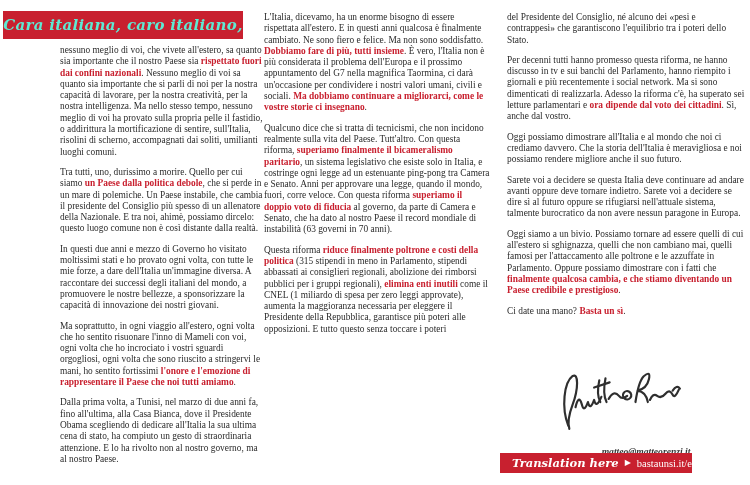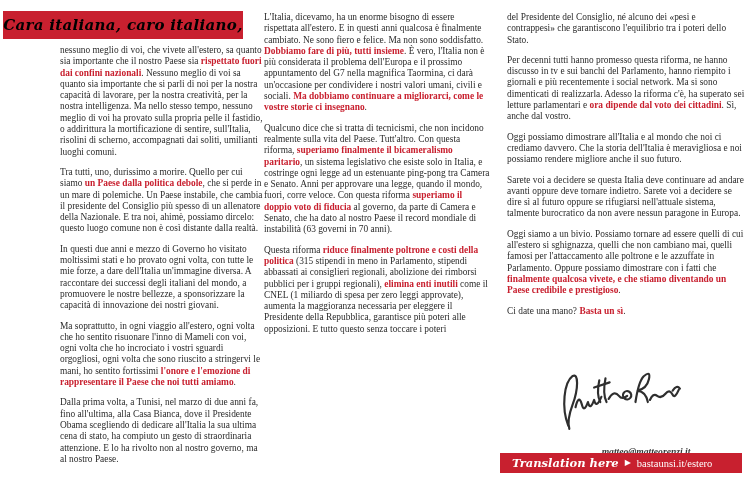--- a/index.html
+++ b/index.html
@@ -6,37 +6,37 @@
   .page{
     position:relative;width:750px;height:485px;background:#ffffff;
     font-family:"Liberation Serif", serif;color:#2b2b2b;overflow:hidden;
     margin:0 auto;
   }
   .header-banner{
     position:absolute;left:3px;top:11px;width:240px;height:28px;
     background:#c8202f;display:flex;align-items:center;justify-content:center;
   }
   .header-banner .title{
-    color:#000000;font-size:15px;font-weight:bold;font-style:italic;
+    color:#5eead4;font-size:15px;font-weight:bold;font-style:italic;
     font-family:"DejaVu Serif", serif;letter-spacing:.3px;white-space:nowrap;
   }
   .col{position:absolute;}
   #col1{left:42px;top:45px;width:203px;margin-left:18px;}
   #col2{left:264px;top:12px;width:227px;}
   #col3{left:507px;top:12px;width:238px;}
   .para{margin:0 0 9px 0;font-size:9.4px;line-height:11.3px;text-align:left;}
   .em{color:#c8202f;font-weight:bold;}
   .signature{position:absolute;left:556px;top:370px;width:130px;height:62px;}
   .signature path{fill:none;stroke:#2f2f2f;stroke-width:2.1;stroke-linecap:round;stroke-linejoin:round;}
   .email{
     position:absolute;left:578px;top:426px;width:136px;text-align:center;
     font-style:italic;font-weight:bold;font-size:9.6px;color:#3a3a3a;margin-top:20px;
   }
   .footer-banner{
-    position:absolute;left:500px;top:453px;width:242px;height:20px;
+    position:absolute;left:500px;top:453px;width:192px;height:20px;
     background:#c8202f;display:flex;align-items:center;gap:6px;
     padding-left:12px;box-sizing:border-box;cursor:pointer;
   }
   .footer-banner .script{
     color:#ffffff;font-weight:bold;font-style:italic;font-size:11.5px;
     font-family:"DejaVu Serif", serif;white-space:nowrap;
   }
   .footer-banner .arrow{color:#ffffff;font-size:8px;line-height:1;font-family:"DejaVu Sans", sans-serif;}
   .footer-banner .url{color:#ffffff;font-size:10.5px;white-space:nowrap;}
 </style>
@@ -59,21 +59,21 @@
   <div class="col" id="col2">
       <p class="para"><span>L'Italia, dicevamo, ha un enorme bisogno di essere rispettata all'estero. E in questi anni qualcosa è finalmente cambiato. Ne sono fiero e felice. Ma non sono soddisfatto. </span><span class="em">Dobbiamo fare di più, tutti insieme</span><span>. È vero, l'Italia non è più considerata il problema dell'Europa e il prossimo appuntamento del G7 nella magnifica Taormina, ci darà un'occasione per condividere i nostri valori umani, civili e sociali. </span><span class="em">Ma dobbiamo continuare a migliorarci, come le vostre storie ci insegnano</span><span>.</span></p>
       <p class="para"><span>Qualcuno dice che si tratta di tecnicismi, che non incidono realmente sulla vita del Paese. Tutt'altro. Con questa riforma, </span><span class="em">superiamo finalmente il bicameralismo paritario</span><span>, un sistema legislativo che esiste solo in Italia, e costringe ogni legge ad un estenuante ping-pong tra Camera e Senato. Anni per approvare una legge, quando il mondo, fuori, corre veloce. Con questa riforma </span><span class="em">superiamo il doppio voto di fiducia</span><span> al governo, da parte di Camera e Senato, che ha dato al nostro Paese il record mondiale di instabilità (63 governi in 70 anni).</span></p>
       <p class="para"><span>Questa riforma </span><span class="em">riduce finalmente poltrone e costi della politica</span><span> (315 stipendi in meno in Parlamento, stipendi abbassati ai consiglieri regionali, abolizione dei rimborsi pubblici per i gruppi regionali), </span><span class="em">elimina enti inutili</span><span> come il CNEL (1 miliardo di spesa per zero leggi approvate), aumenta la maggioranza necessaria per eleggere il Presidente della Repubblica, garantisce più poteri alle opposizioni. E tutto questo senza toccare i poteri</span></p>
     </div>
   <div class="col" id="col3">
       <p class="para"><span>del Presidente del Consiglio, né alcuno dei «pesi e contrappesi» che garantiscono l'equilibrio tra i poteri dello Stato.</span></p>
       <p class="para"><span>Per decenni tutti hanno promesso questa riforma, ne hanno discusso in tv e sui banchi del Parlamento, hanno riempito i giornali e più recentemente i social network. Ma si sono dimenticati di realizzarla. Adesso la riforma c'è, ha superato sei letture parlamentari e </span><span class="em">ora dipende dal voto dei cittadini</span><span>. Sì, anche dal vostro.</span></p>
       <p class="para"><span>Oggi possiamo dimostrare all'Italia e al mondo che noi ci crediamo davvero. Che la storia dell'Italia è meravigliosa e noi possiamo rendere migliore anche il suo futuro.</span></p>
       <p class="para"><span>Sarete voi a decidere se questa Italia deve continuare ad andare avanti oppure deve tornare indietro. Sarete voi a decidere se dire sì al futuro oppure se rifugiarsi nell'attuale sistema, talmente burocratico da non avere nessun paragone in Europa.</span></p>
-      <p class="para"><span>Oggi siamo a un bivio. Possiamo tornare ad essere quelli di cui all'estero si sghignazza, quelli che non cambiano mai, quelli famosi per l'attaccamento alle poltrone e le azzuffate in Parlamento. Oppure possiamo dimostrare con i fatti che </span><span class="em">finalmente qualcosa vivete, e che stiamo diventando un Paese credibile e prestigioso</span><span>.</span></p>
+      <p class="para"><span>Oggi siamo a un bivio. Possiamo tornare ad essere quelli di cui all'estero si sghignazza, quelli che non cambiano mai, quelli famosi per l'attaccamento alle poltrone e le azzuffate in Parlamento. Oppure possiamo dimostrare con i fatti che </span><span class="em">finalmente qualcosa cambia, e che stiamo diventando un Paese credibile e prestigioso</span><span>.</span></p>
       <p class="para"><span>Ci date una mano? </span><span class="em">Basta un sì</span><span>.</span></p>
     </div>
 
   <svg class="signature" viewBox="0 0 120 60">
     <path d="M 9,54 C 2,36 5,12 13,6 C 19,2 19,18 13,34 C 10,42 8,50 10,57"></path>
     <path d="M 16,36 q 3,-13 6,-3 q 2,9 6,-2 q 2,9 6,-2 q 2,9 7,-3"></path>
     <path d="M 34,17 l 15,-5"></path>
     <path d="M 39,10 q -3,14 1,21"></path>
     <path d="M 45,8 q -3,15 1,23"></path>
     <path d="M 48,28 q 5,-9 10,-3 q 3,4 8,0"></path>

